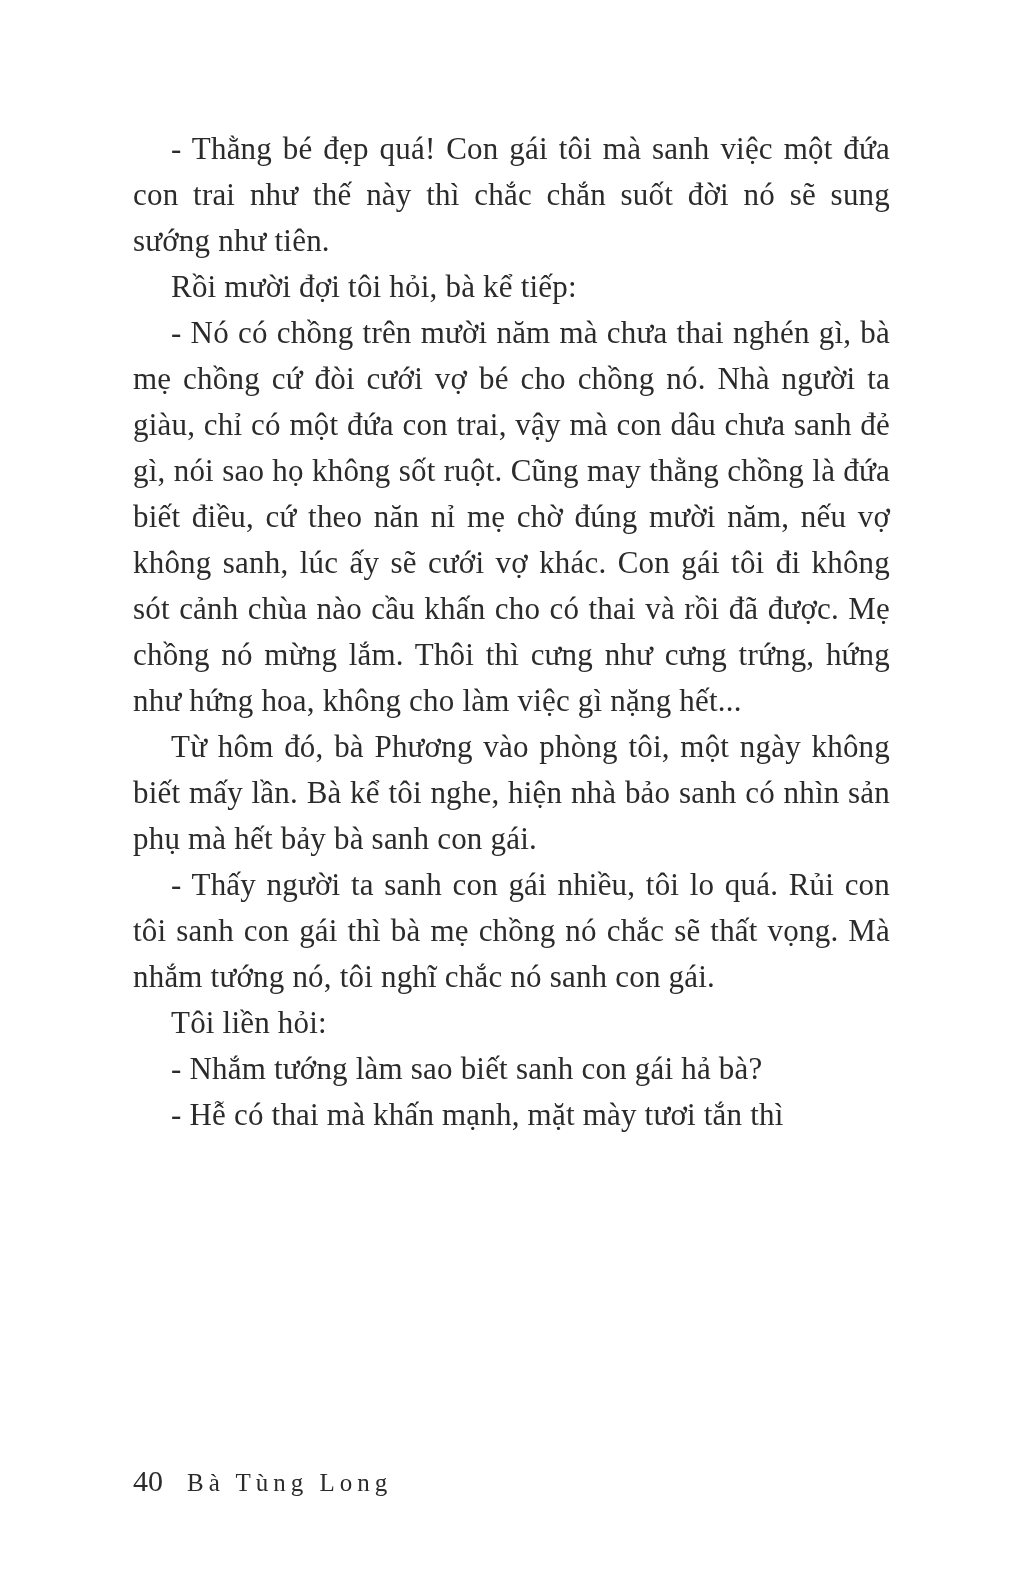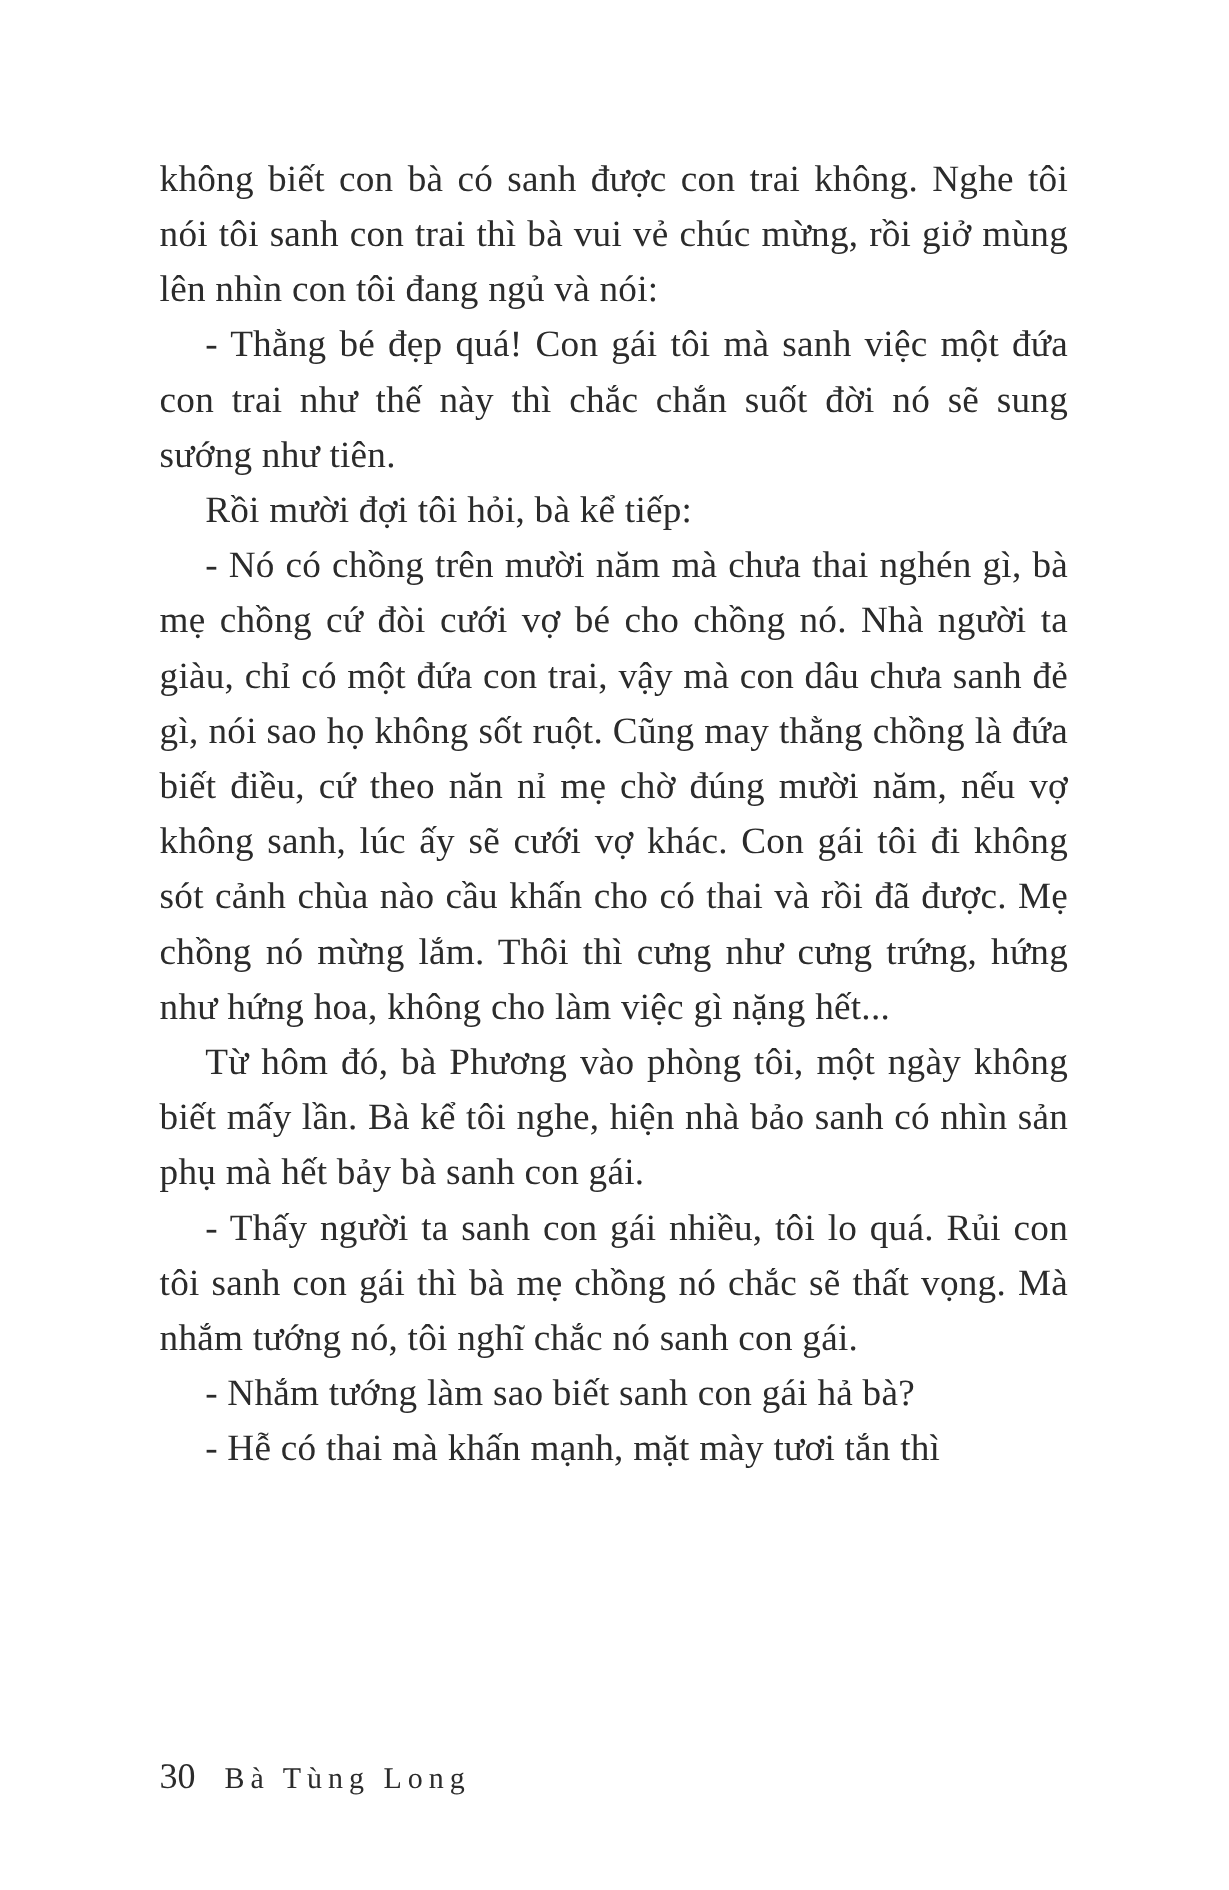--- a/index.html
+++ b/index.html
@@ -48,26 +48,26 @@
     font-size: 25px;
     line-height: 30px;
     letter-spacing: 0.2em;
     text-align: right;
   }
 </style>
 </head>
 <body>
 
 <main class="body-text" id="body-text">
-    <p class="">không biết con bà có sanh được con trai không. Nghe tôi nói tôi sanh con trai thì bà vui vẻ chúc mừng, rồi giở mùng lên nhìn con tôi đang ngủ và nói:</p>
     <p class="indent">- Thằng bé đẹp quá! Con gái tôi mà sanh việc một đứa con trai như thế này thì chắc chắn suốt đời nó sẽ sung sướng như tiên.</p>
     <p class="indent">Rồi mười đợi tôi hỏi, bà kể tiếp:</p>
     <p class="indent">- Nó có chồng trên mười năm mà chưa thai nghén gì, bà mẹ chồng cứ đòi cưới vợ bé cho chồng nó. Nhà người ta giàu, chỉ có một đứa con trai, vậy mà con dâu chưa sanh đẻ gì, nói sao họ không sốt ruột. Cũng may thằng chồng là đứa biết điều, cứ theo năn nỉ mẹ chờ đúng mười năm, nếu vợ không sanh, lúc ấy sẽ cưới vợ khác. Con gái tôi đi không sót cảnh chùa nào cầu khấn cho có thai và rồi đã được. Mẹ chồng nó mừng lắm. Thôi thì cưng như cưng trứng, hứng như hứng hoa, không cho làm việc gì nặng hết...</p>
     <p class="indent">Từ hôm đó, bà Phương vào phòng tôi, một ngày không biết mấy lần. Bà kể tôi nghe, hiện nhà bảo sanh có nhìn sản phụ mà hết bảy bà sanh con gái.</p>
     <p class="indent">- Thấy người ta sanh con gái nhiều, tôi lo quá. Rủi con tôi sanh con gái thì bà mẹ chồng nó chắc sẽ thất vọng. Mà nhắm tướng nó, tôi nghĩ chắc nó sanh con gái.</p>
+    <p class="indent">Tôi liền hỏi:</p>
     <p class="indent">- Nhắm tướng làm sao biết sanh con gái hả bà?</p>
     <p class="indent">- Hễ có thai mà khấn mạnh, mặt mày tươi tắn thì</p>
   </main>
 
 <footer class="page-footer">
-  <span class="page-number">30</span>
+  <span class="page-number">40</span>
   <span class="running-title">Bà Tùng Long</span>
 </footer>
 
 </body></html>

